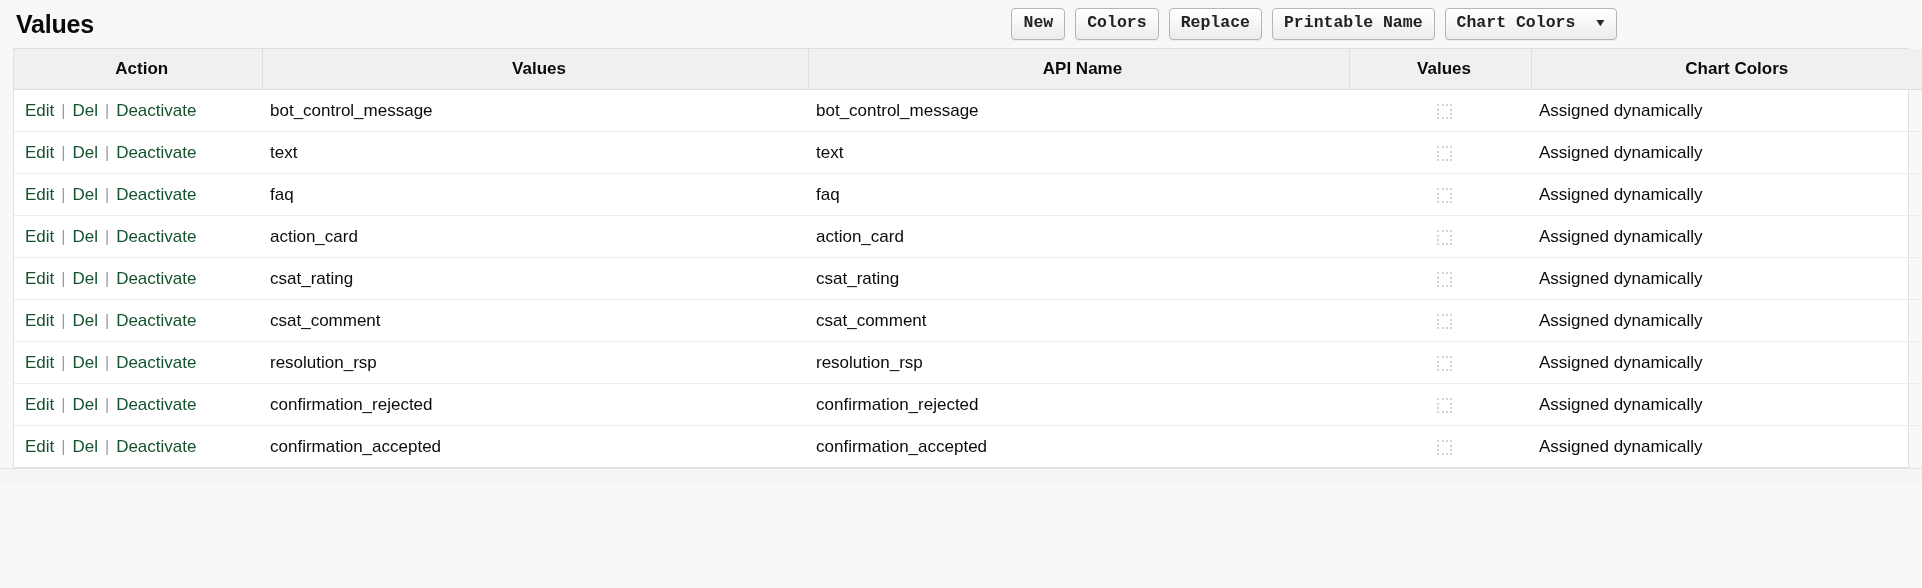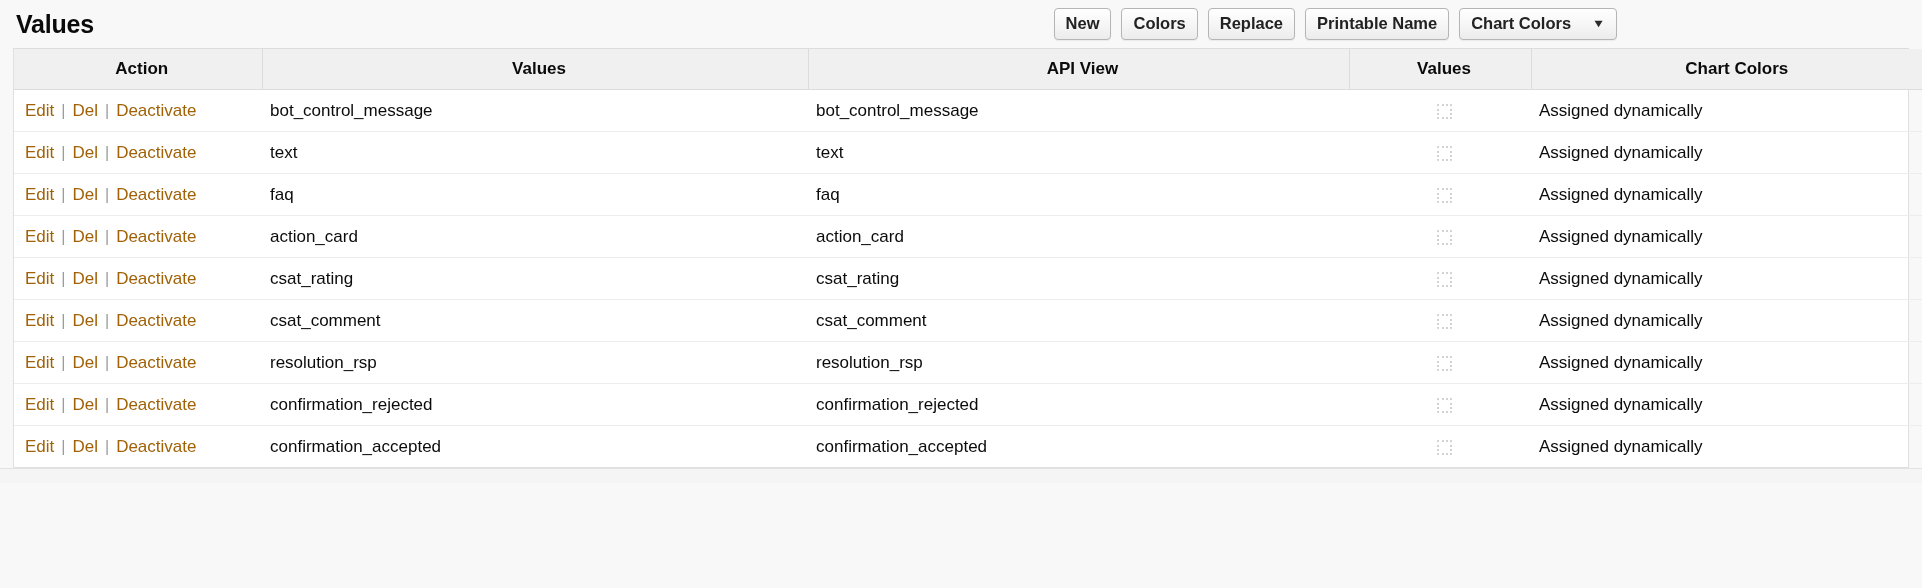--- a/index.html
+++ b/index.html
@@ -33,21 +33,21 @@
     line-height: 1;
     margin-left: 3px;
   }
   .toolbar {
     display: flex;
     align-items: center;
     gap: 10px;
     margin-right: 292px;
   }
   .btn {
-    font-family: Liberation Sans, sans-serif;
+    font-family: Liberation Mono, monospace;
     font-size: 16.5px;
     font-weight: bold;
     color: #222;
     background: linear-gradient(to bottom, #ffffff 0%, #f7f7f7 45%, #ececec 100%);
     border: 1px solid #b5b5b5;
     border-radius: 4px;
     padding: 6px 11px 7px 11px;
     line-height: 1;
     cursor: pointer;
     box-shadow: 0 1px 0 rgba(255,255,255,0.85) inset, 0 1px 1px rgba(0,0,0,0.06);
@@ -116,21 +116,21 @@
   th.th-default { text-align: center; padding-left: 0; }
   td.td-default { text-align: center; padding-left: 0; }
 
   .action-cell {
     display: flex;
     align-items: center;
     white-space: nowrap;
     margin-left: 3px;
   }
   .action-link {
-    color: #a16207;
+    color: #14532d;
     text-decoration: none;
     font-size: 17px;
     cursor: pointer;
   }
   .action-sep {
     color: #9b9b9b;
     padding: 0 7px;
     font-size: 16px;
     user-select: none;
   }
@@ -176,21 +176,21 @@
       <col class="col-action">
       <col class="col-values">
       <col class="col-apiname">
       <col class="col-default">
       <col class="col-chart">
     </colgroup>
     <thead>
       <tr>
         <th>Action</th>
         <th>Values</th>
-        <th>API View</th>
+        <th>API Name</th>
         <th class="th-default">Values</th>
         <th>Chart Colors</th>
       </tr>
     </thead>
     <tbody id="table-body">
         <tr>
           <td>
             <div class="action-cell">
               <a class="action-link">Edit</a>
               <span class="action-sep">|</span>

